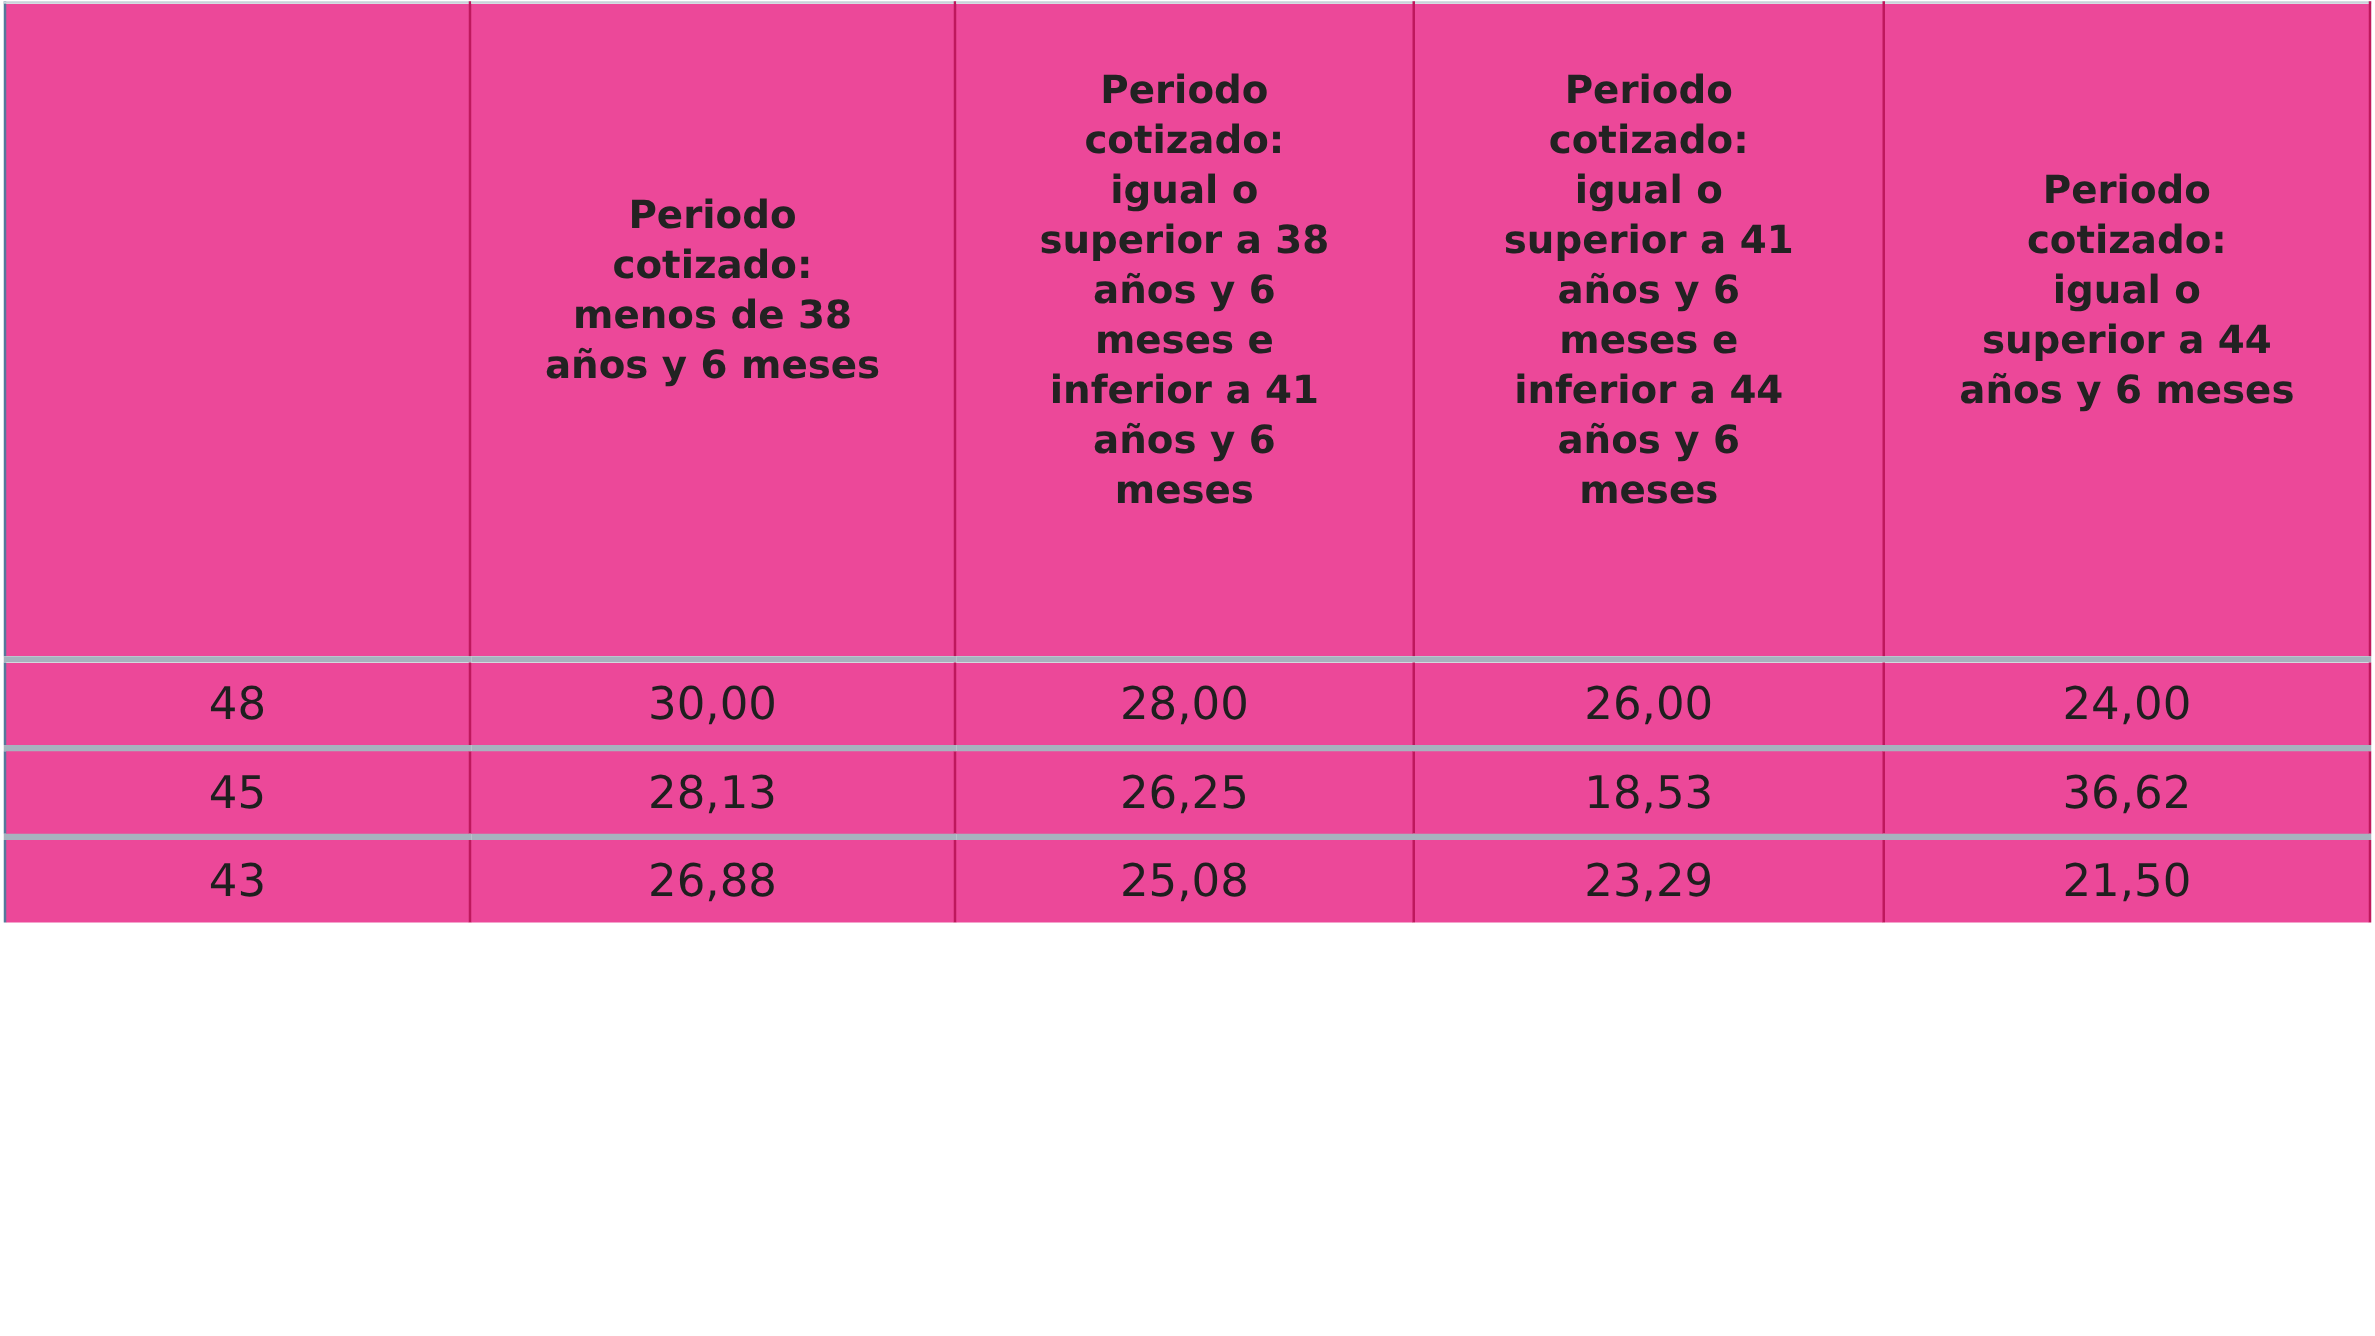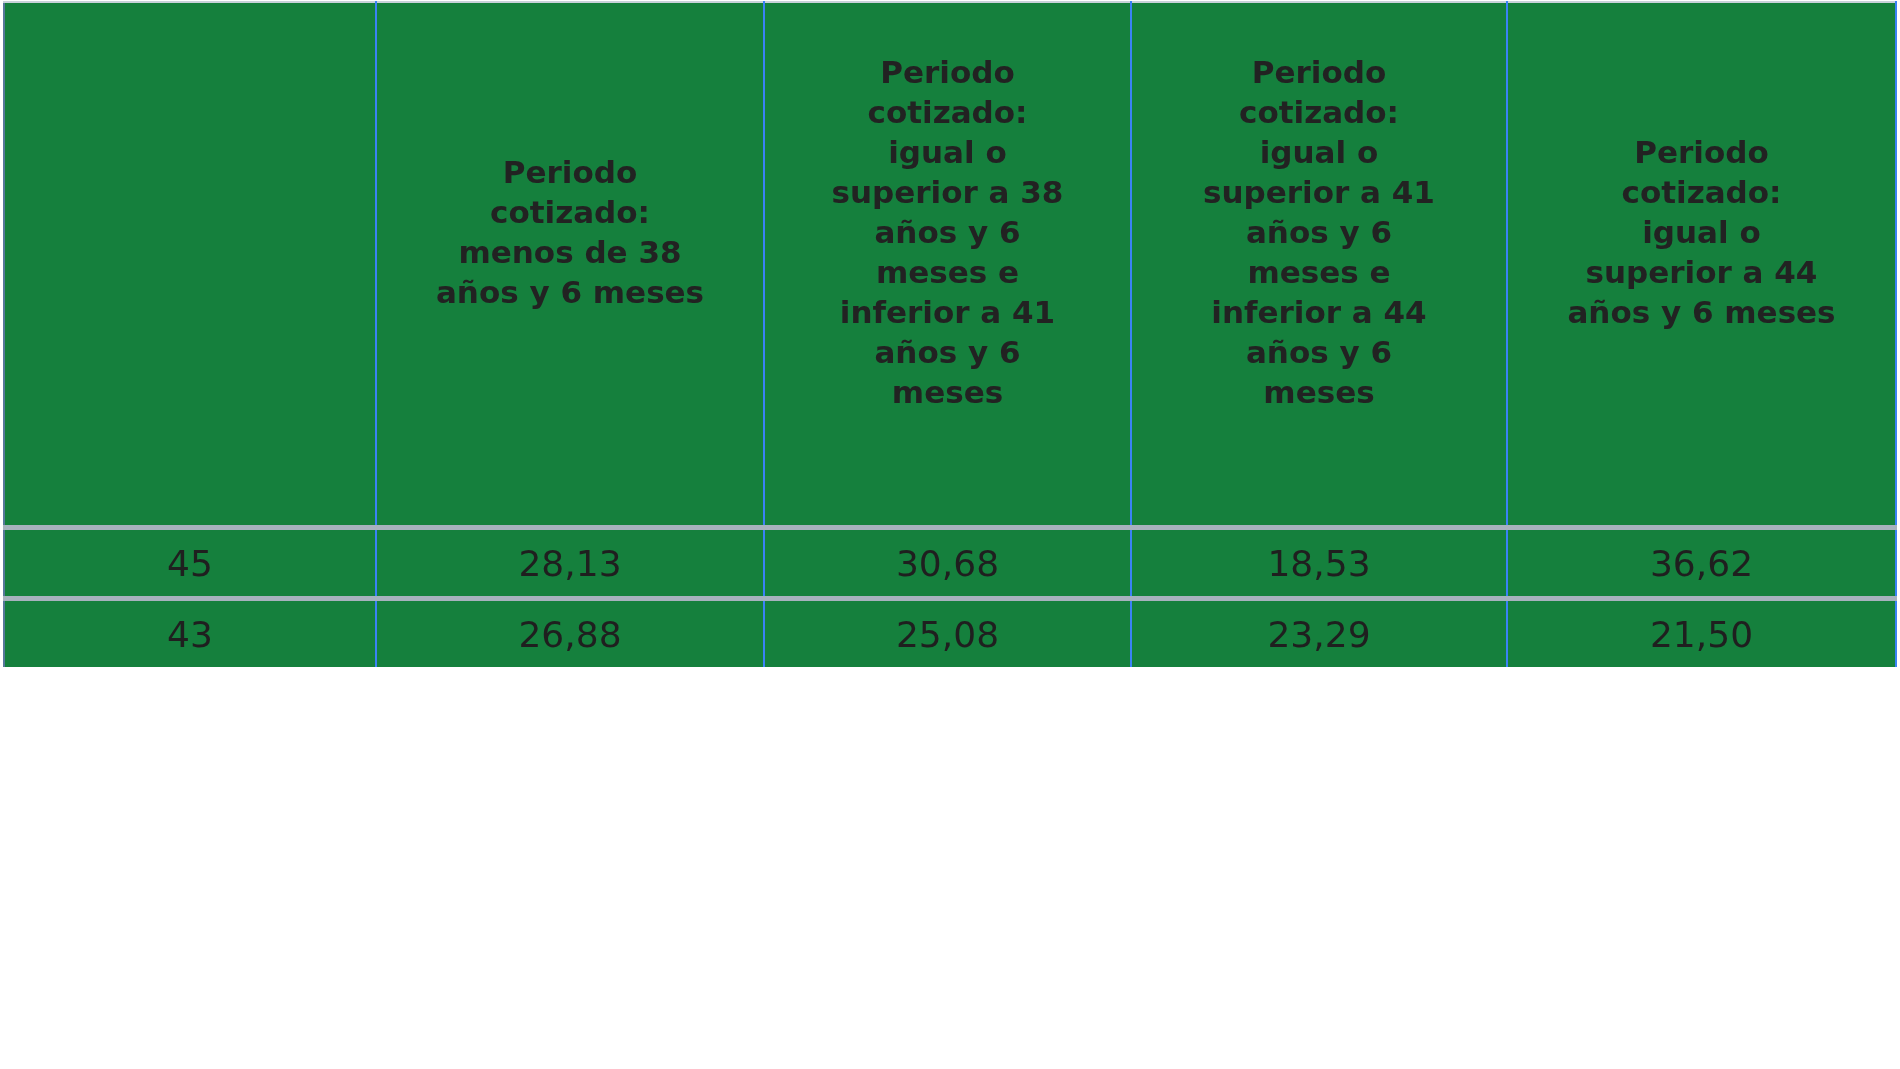--- a/index.html
+++ b/index.html
@@ -17,23 +17,23 @@
     color: #222222;
   }
   table.red-table {
     border-collapse: collapse;
     table-layout: fixed;
     width: 1892px;
     margin: 1px 0 0 3px;
   }
   table.red-table th,
   table.red-table td {
-    background: #15803d;
+    background: #ec4899;
     border-left: 2px solid #56789a;
-    border-right: 2px solid #3b82f6;
+    border-right: 2px solid #be185d;
     text-align: center;
     vertical-align: middle;
     padding: 0 22px;
     overflow: hidden;
   }
   
   tr.header-row-1 th {
     border-top: 2px solid #c9d2da;
     height: 458px;
     font-weight: bold;
@@ -96,23 +96,30 @@
 años y 6
 meses</th>
         <th>Periodo
 cotizado:
 igual o
 superior a 44
 años y 6 meses</th>
       </tr>
 
       <tr class="data-row">
+        <td>48</td>
+        <td>30,00</td>
+        <td>28,00</td>
+        <td>26,00</td>
+        <td>24,00</td>
+      </tr>
+      <tr class="data-row">
         <td>45</td>
         <td>28,13</td>
-        <td>30,68</td>
+        <td>26,25</td>
         <td>18,53</td>
         <td>36,62</td>
       </tr>
       <tr class="data-row">
         <td>43</td>
         <td>26,88</td>
         <td>25,08</td>
         <td>23,29</td>
         <td>21,50</td>
       </tr>

